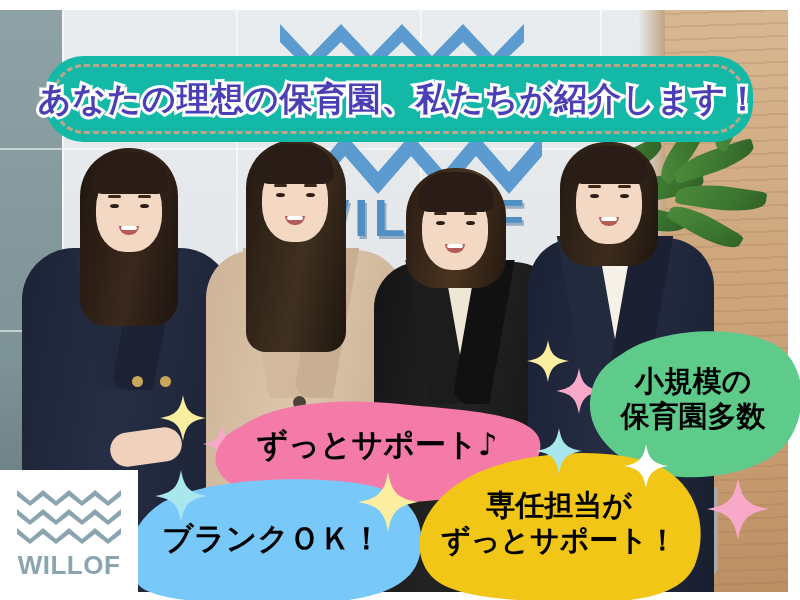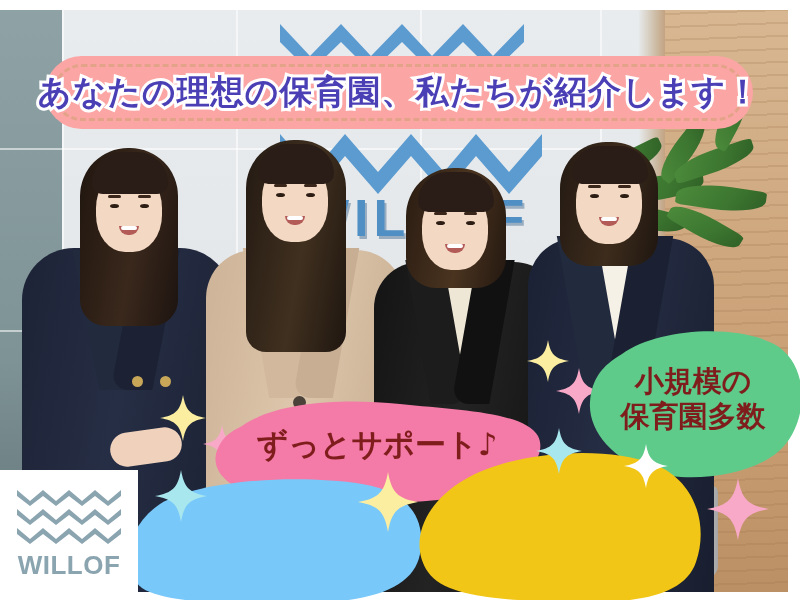--- a/index.html
+++ b/index.html
@@ -81,22 +81,22 @@
   .neck{position:absolute;background:#e7c6ad;}
   .jacket{position:absolute;}
   .blouse{position:absolute;}
   .eye{position:absolute;width:9px;height:4px;background:#2b1c14;border-radius:50%;}
   .brow{position:absolute;width:13px;height:3px;background:#3a261a;border-radius:3px;}
   .mouth{position:absolute;width:20px;height:9px;background:#b35b57;border-radius:0 0 12px 12px;}
   .mouth::after{content:"";position:absolute;left:2px;top:0;width:16px;height:4px;background:#fff;border-radius:2px;}
 
   
   .top-banner{
-    position:absolute;left:45px;top:56px;width:708px;height:73px;
-    background:#fca5a5;
+    position:absolute;left:45px;top:56px;width:708px;height:86px;
+    background:#14b8a6;
     border-radius:38px;
     box-sizing:border-box;
     display:flex;align-items:center;justify-content:center;
   }
   .top-banner-dash{
     position:absolute;left:8px;top:8px;right:8px;bottom:8px;
     border:3px dashed #dfa383;
     border-radius:31px;
     box-sizing:border-box;
     opacity:.85;
@@ -109,21 +109,21 @@
     paint-order:stroke fill;
     font-family:"DejaVu Sans","Liberation Sans",sans-serif;
     white-space:nowrap;
   }
 
   
   .blob{position:absolute;}
   .blob svg{display:block;overflow:visible;}
   .blob-label{
     position:absolute;
-    color:#7f1d1d;
+    color:#000000;
     font-weight:700;
     line-height:1.22;
     text-align:center;
     white-space:pre-line;
     font-family:"DejaVu Sans","Liberation Sans",sans-serif;
     pointer-events:none;
   }
 
   
   .sparkle{position:absolute;}
@@ -336,28 +336,31 @@
     </svg>
     <div class="blob-label" style="left:0;top:28px;width:326px;font-size:31px;">ずっとサポート♪</div>
   </div>
 
   <div class="blob" style="left:126px;top:478px;">
     <svg width="300" height="125" viewBox="0 0 300 125">
       <path d="M34,26 C74,2 170,-4 236,6 C286,14 300,44 294,76
                C288,108 250,124 180,125 C108,126 40,126 16,110
                C-6,94 -2,50 34,26 Z" fill="#79c8fa"></path>
     </svg>
+    <div class="blob-label" style="left:0;top:42px;width:292px;font-size:31px;">ブランクＯＫ！</div>
   </div>
 
   <div class="blob" style="left:416px;top:452px;">
     <svg width="292" height="150" viewBox="0 0 292 150">
       <path d="M48,28 C94,0 186,-8 238,12 C282,30 292,76 280,110
                C268,146 214,152 150,150 C88,148 30,146 12,120
                C-6,94 4,54 48,28 Z" fill="#f2c616"></path>
     </svg>
+    <div class="blob-label" style="left:0;top:36px;width:286px;font-size:29px;">専任担当が
+ずっとサポート！</div>
   </div>
 
   <div id="sparkle-layer-front">
       <div class="sparkle" style="left: 155px; top: 470px;">
         <svg width="52" height="52" viewBox="0 0 100 100">
           <path d="M50 0 C56 34 66 44 100 50 C66 56 56 66 50 100 C44 66 34 56 0 50 C34 44 44 34 50 0 Z" fill="#a9e7ef"></path>
         </svg>
       </div>
       <div class="sparkle" style="left: 358px; top: 472px;">
         <svg width="60" height="60" viewBox="0 0 100 100">

